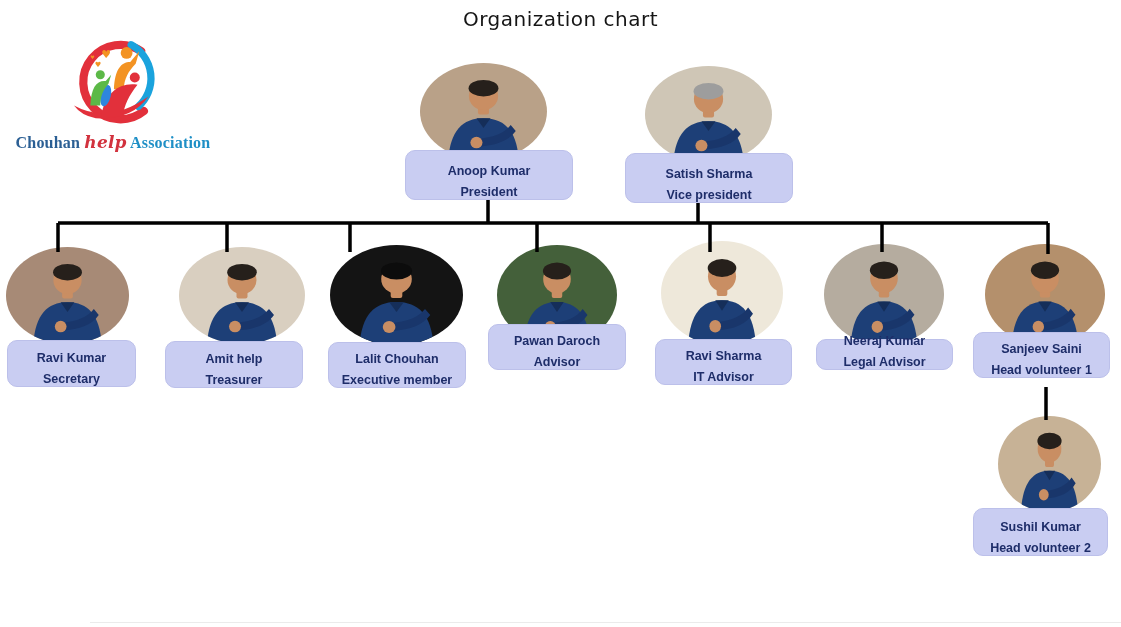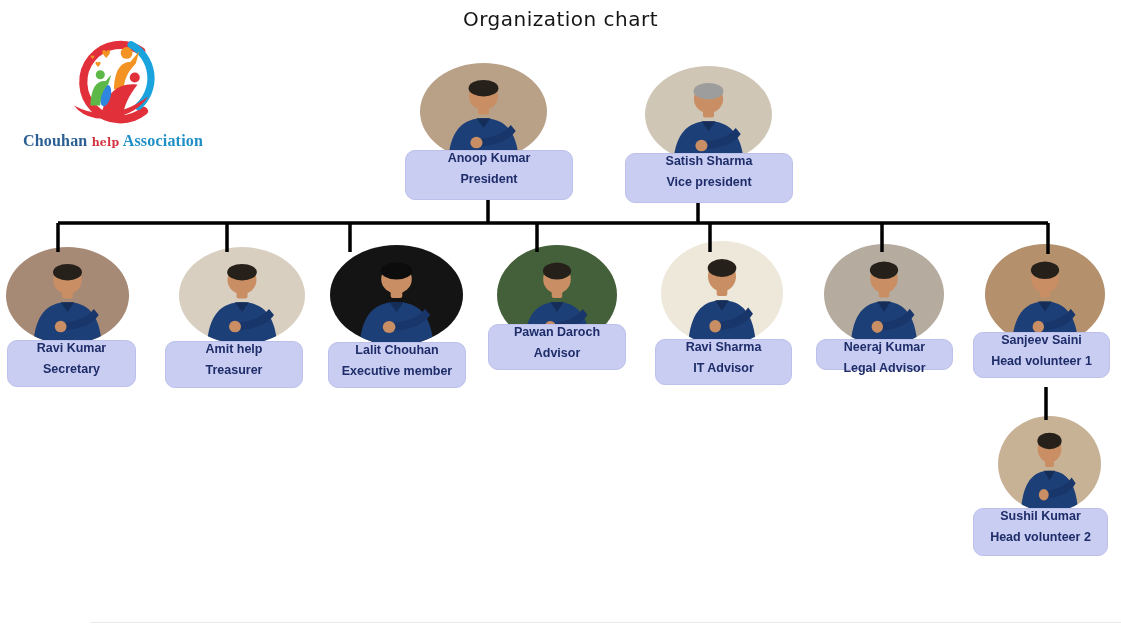--- a/index.html
+++ b/index.html
@@ -14,32 +14,32 @@
     font-size:20px;letter-spacing:.5px;color:var(--title_color,#151515);
   }
   
   .logo{position:absolute;left:14px;top:34px;width:198px;text-align:center;}
   .logo svg{width:118px;height:96px;display:block;margin:0 auto;}
   .logo-text{
     margin-top:2px;white-space:nowrap;font-family:"Liberation Serif","DejaVu Serif",serif;
     font-weight:bold;font-size:16px;letter-spacing:.2px;
   }
   .logo-text .p1{color:var(--logo_blue1,#2b5f94);}
-  .logo-text .p2{color:var(--logo_red,#d2323e);font-family:"DejaVu Serif",serif;font-size:11px;}
+  .logo-text .p2{color:var(--logo_red,#d2323e);font-style:italic;font-family:"DejaVu Serif",serif;font-size:17px;}
   .logo-text .p3{color:var(--logo_blue2,#1e8fc6);}
   
   .connectors{position:absolute;left:0;top:0;width:1121px;height:627px;z-index:2;pointer-events:none;}
   
   .node{display:contents;}
   .photo{position:absolute;z-index:1;}
   .label{
     position:absolute;z-index:3;background:var(--box_bg,#c9cdf2);
     border:1px solid var(--box_border,#bcc0ea);border-radius:10px;
     color:var(--text_color,#1e2d69);text-align:center;
-    display:flex;flex-direction:column;justify-content:flex-start;gap:7px;
+    display:flex;flex-direction:column;justify-content:flex-end;gap:7px;
     font-weight:bold;font-size:12.5px;line-height:14px;box-sizing:border-box;
   }
   
   .n0 .photo{left:420px;top:63px;width:127px;height:97px}   .n0 .label{left:405px;top:150px;width:168px;height:50px}
   .n1 .photo{left:645px;top:66px;width:127px;height:97px}   .n1 .label{left:625px;top:153px;width:168px;height:50px}
   .n2 .photo{left:6px;top:247px;width:123px;height:97px}    .n2 .label{left:7px;top:340px;width:129px;height:47px}
   .n3 .photo{left:179px;top:247px;width:126px;height:97px}  .n3 .label{left:165px;top:341px;width:138px;height:47px}
   .n4 .photo{left:330px;top:245px;width:133px;height:100px} .n4 .label{left:328px;top:342px;width:138px;height:46px}
   .n5 .photo{left:497px;top:245px;width:120px;height:100px} .n5 .label{left:488px;top:324px;width:138px;height:46px}
   .n6 .photo{left:661px;top:241px;width:122px;height:104px} .n6 .label{left:655px;top:339px;width:137px;height:46px}

